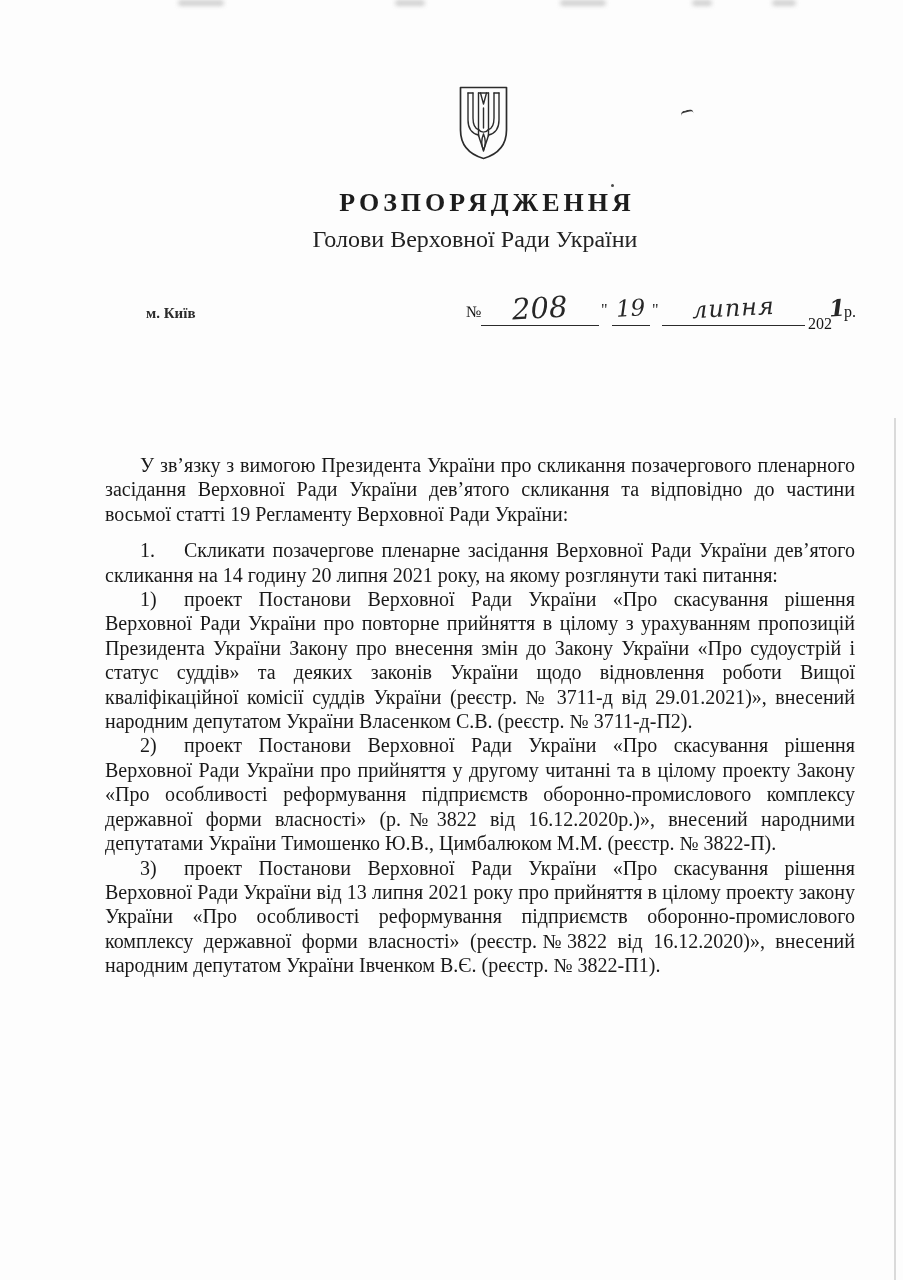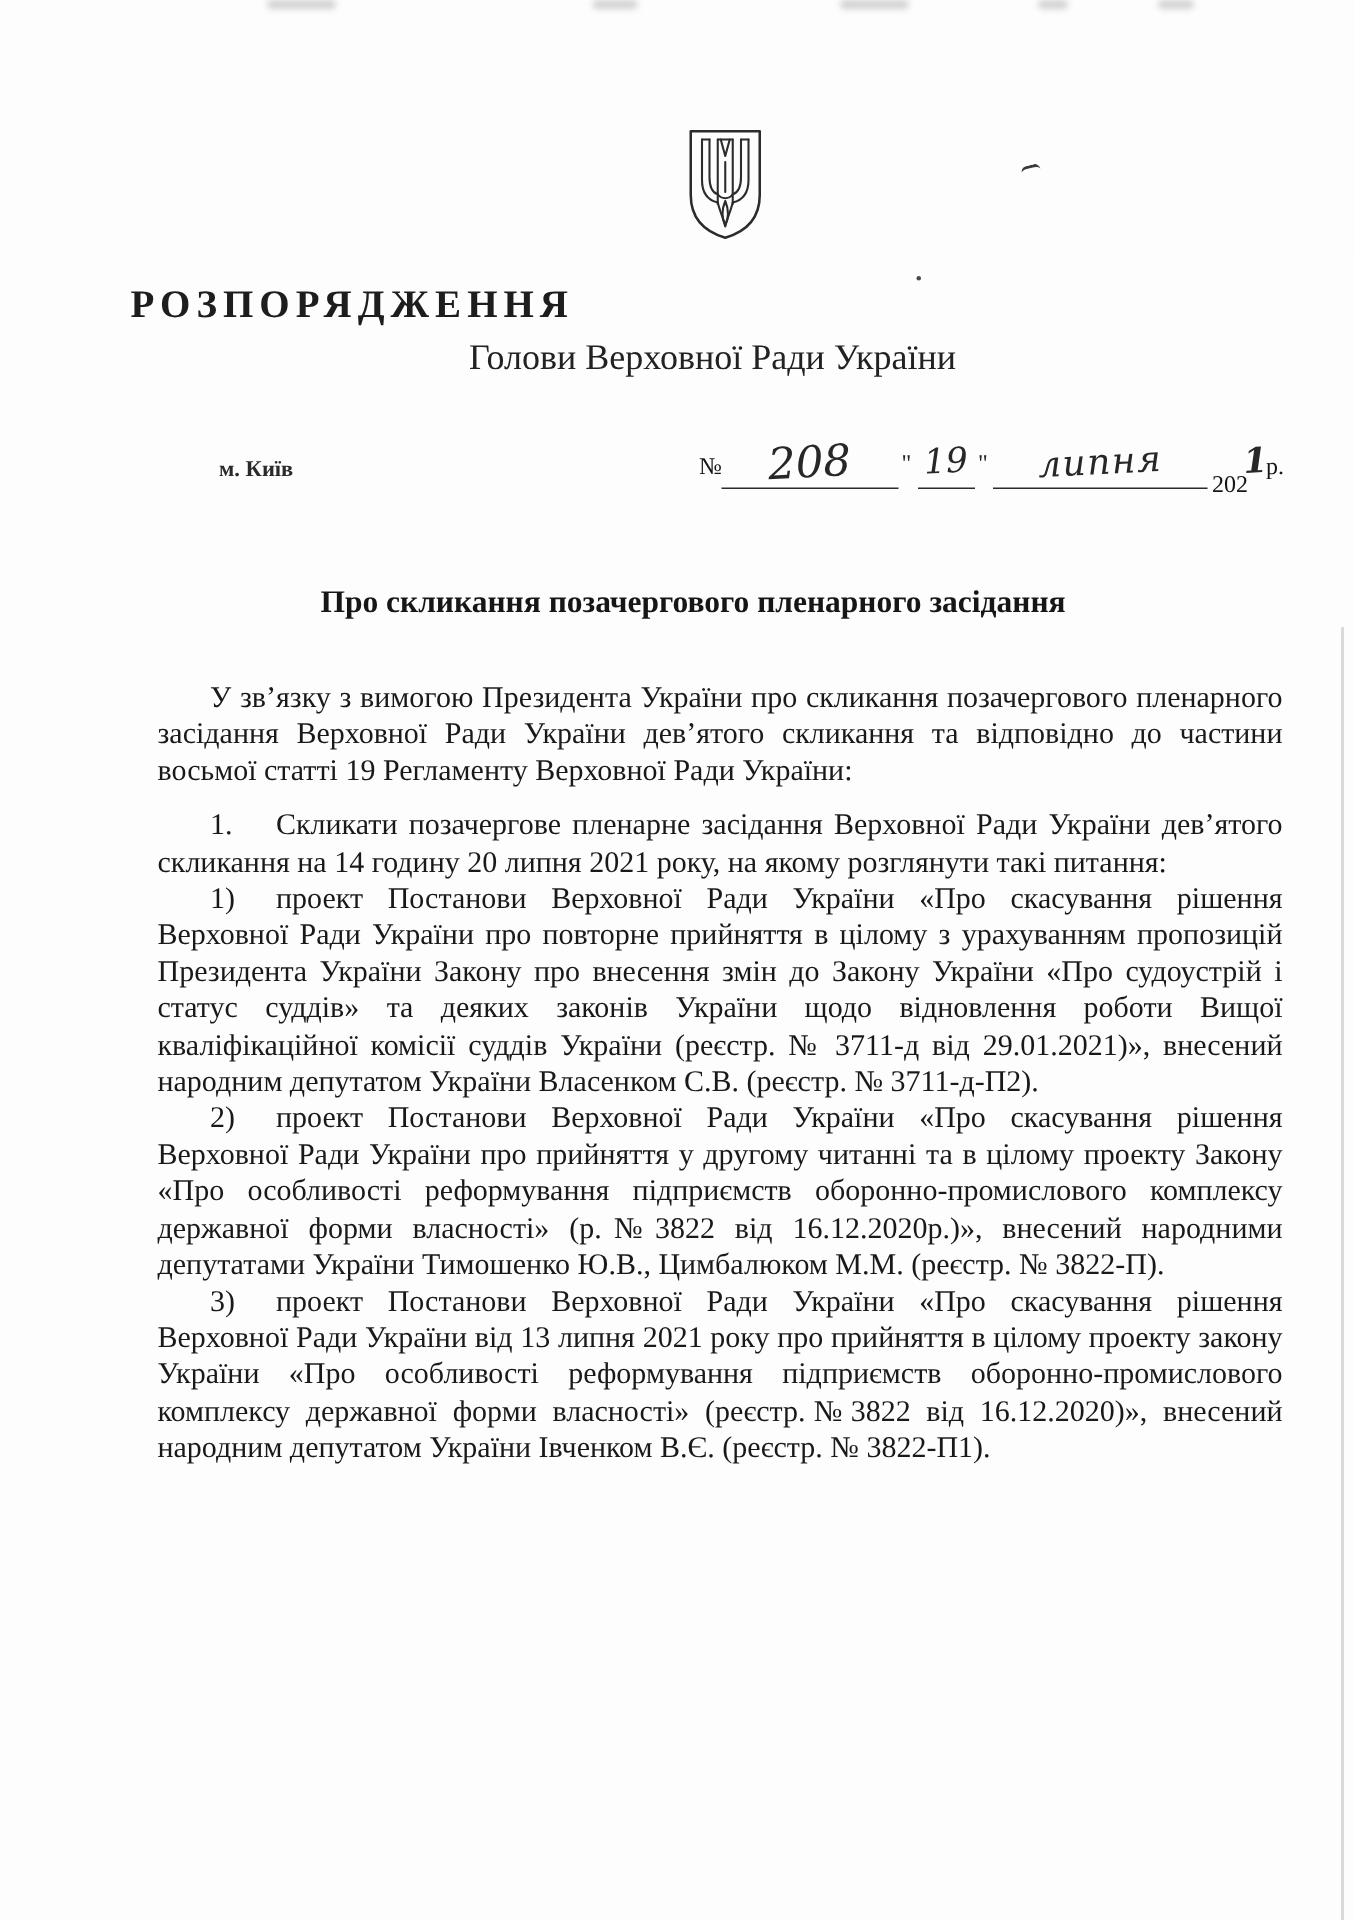--- a/index.html
+++ b/index.html
@@ -14,21 +14,21 @@
   
   .smudge{position:absolute;top:0;height:6px;background:#b9b9b9;filter:blur(2px);opacity:.65;border-radius:3px;}
   .edge-line{position:absolute;left:894px;top:418px;width:2px;height:862px;background:#dadada;}
   .tilde-mark{position:absolute;left:681px;top:110px;width:13px;height:7px;border-top:2.5px solid #3a3a3a;border-radius:60%/100%;transform:rotate(-14deg);}
   .dot-mark{position:absolute;width:3px;height:3px;border-radius:50%;background:#4a4a4a;}
   
   .emblem{position:absolute;left:457px;top:84px;}
   
   .doc-type{
     position:absolute;left:87px;top:188px;width:800px;
-    font-size:26px;font-weight:bold;letter-spacing:4px;color:#1d1d1d;
+    text-align:center;font-size:26px;font-weight:bold;letter-spacing:4px;color:#1d1d1d;
   }
   .doc-author{
     position:absolute;left:75px;top:226px;width:800px;
     text-align:center;font-size:24px;color:#222;
   }
   
   .meta{position:absolute;left:0;top:293px;width:758px;height:44px;}
   .meta .city{position:absolute;left:146px;top:12px;font-size:15px;font-weight:bold;color:#2a2a2a;}
   .meta .num-label{position:absolute;left:466px;top:10px;font-size:16px;}
   .u-line{position:absolute;top:0;height:32px;border-bottom:1.6px solid #2b2b2b;text-align:center;}
@@ -107,21 +107,20 @@
     <span class="q q-open">"</span>
     <span class="u-line day-line"><span class="hand day">19</span></span>
     <span class="q q-close">"</span>
     <span class="u-line month-line"><span class="hand month">липня</span></span>
     <span class="year-prefix">202</span>
     <span class="year-digit hand year-d">1</span>
     <span class="year-unit">р.</span>
   </div>
 
   <div class="heading">
-    <div>Про скликання позачергового пленарного засідання</div>
   </div>
 
   <div class="body-text">
     <p class="para gap-after"><span class="txt">У зв’язку з вимогою Президента України про скликання позачергового пленарного засідання Верховної Ради України дев’ятого скликання та відповідно до частини восьмої статті 19 Регламенту Верховної Ради України:</span></p>
     <p class="para"><span class="marker">1.</span><span class="txt">Скликати позачергове пленарне засідання Верховної Ради України дев’ятого скликання на 14 годину 20 липня 2021 року, на якому розглянути такі питання:</span></p>
     <p class="para"><span class="marker">1)</span><span class="txt">проект Постанови Верховної Ради України «Про скасування рішення Верховної Ради України про повторне прийняття в цілому з урахуванням пропозицій Президента України Закону про внесення змін до Закону України «Про судоустрій і статус суддів» та деяких законів України щодо відновлення роботи Вищої кваліфікаційної комісії суддів України (реєстр. № 3711-д від 29.01.2021)», внесений народним депутатом України Власенком С.В. (реєстр. № 3711-д-П2).</span></p>
     <p class="para"><span class="marker">2)</span><span class="txt">проект Постанови Верховної Ради України «Про скасування рішення Верховної Ради України про прийняття у другому читанні та в цілому проекту Закону «Про особливості реформування підприємств оборонно-промислового комплексу державної форми власності» (р.№3822 від 16.12.2020р.)», внесений народними депутатами України Тимошенко Ю.В., Цимбалюком М.М. (реєстр. № 3822-П).</span></p>
     <p class="para"><span class="marker">3)</span><span class="txt">проект Постанови Верховної Ради України «Про скасування рішення Верховної Ради України від 13 липня 2021 року про прийняття в цілому проекту закону України «Про особливості реформування підприємств оборонно-промислового комплексу державної форми власності» (реєстр.№3822 від 16.12.2020)», внесений народним депутатом України  Івченком В.Є. (реєстр. № 3822-П1).</span></p>
   </div>
 

